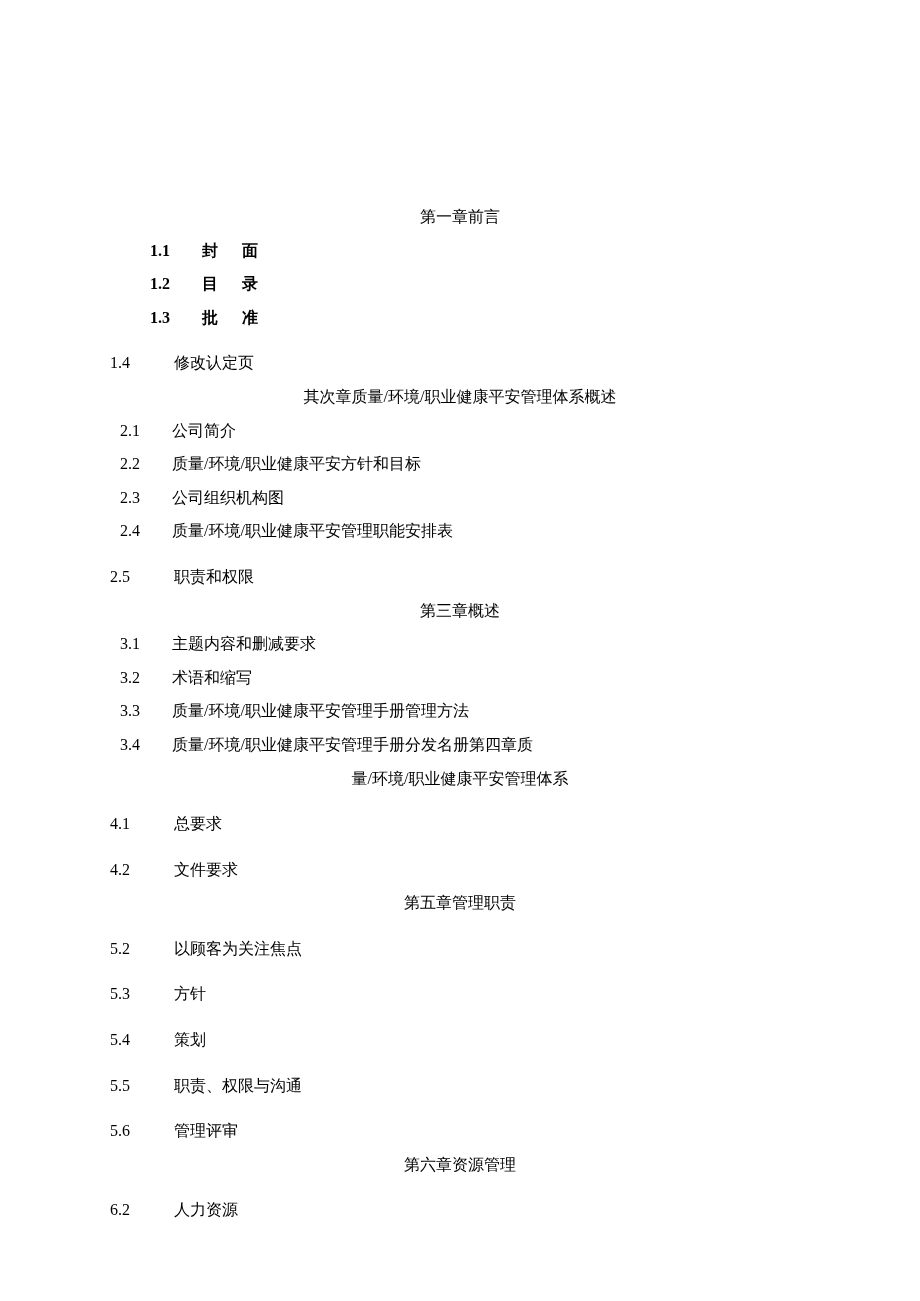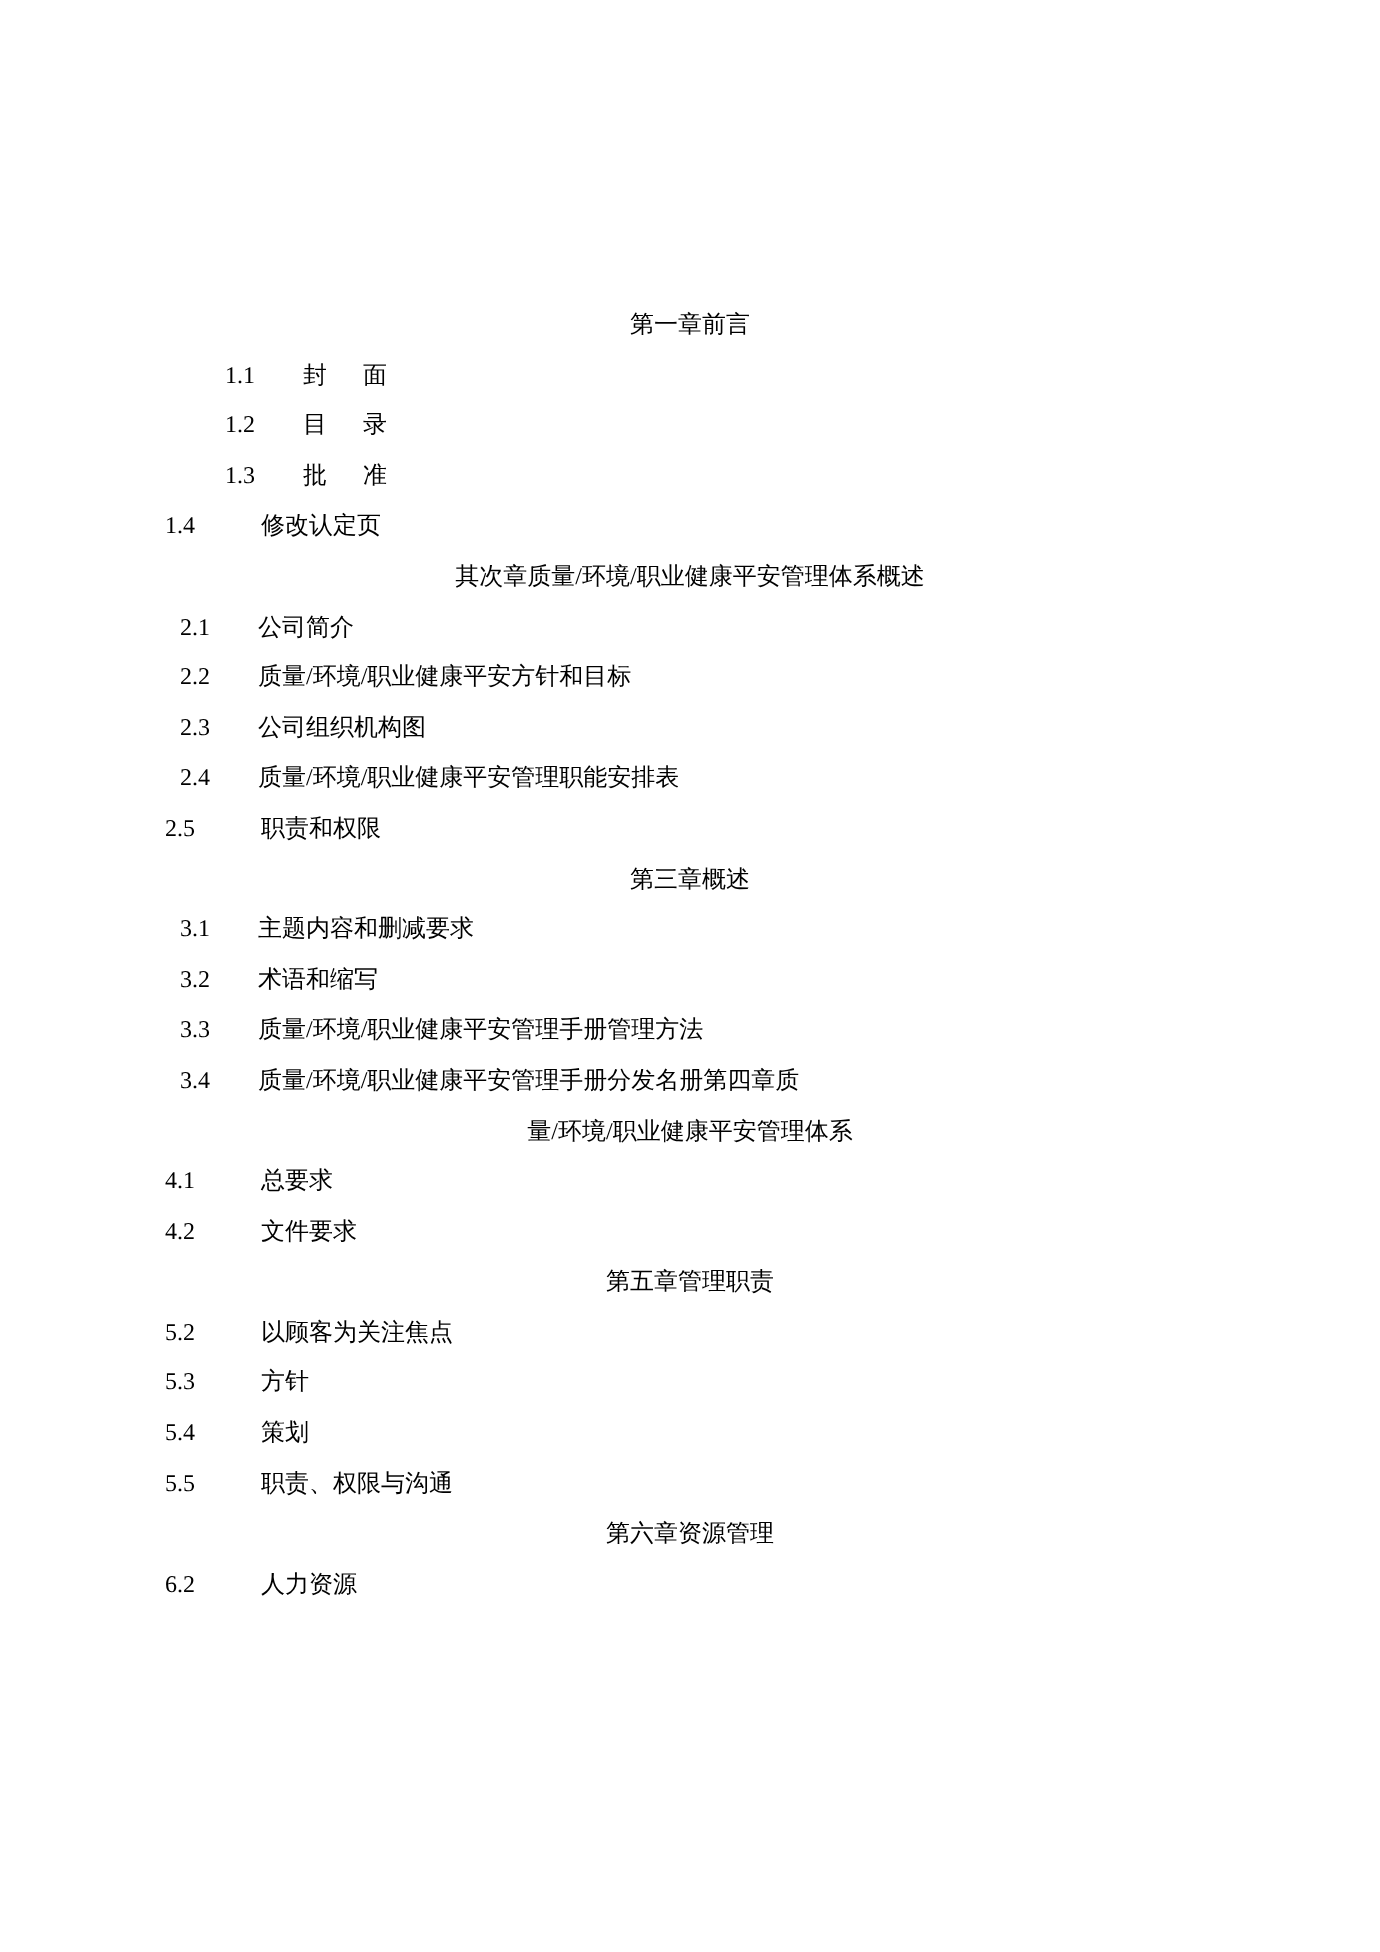--- a/index.html
+++ b/index.html
@@ -16,22 +16,22 @@
     .page {
       padding: 200px 70px 60px 70px;
     }
     .chapter {
       margin: 0;
       text-align: center;
     }
     .item {
       margin: 0;
     }
-    .indent-1 { padding-left: 40px; }
-    .indent-2 { padding-left: 80px; }
+    .indent-1 { padding-left: 40px; margin-top: 12px; }
+    .indent-2 { padding-left: 80px; font-weight: bold; }
     .indent-3 { padding-left: 50px; }
     .num { display: inline-block; min-width: 40px; }
     .spaced-text { letter-spacing: 24px; }
     .gap { display: inline-block; width: 12px; }
   </style>
 </head>
 <body>
 
 <div class="page">
 
@@ -55,17 +55,18 @@
   <div class="item indent-3"><span class="num">3.4</span><span class="gap"></span><span>质量/环境/职业健康平安管理手册分发名册第四章质</span></div>
   <div class="chapter">量/环境/职业健康平安管理体系</div>
   <div class="item indent-1"><span class="num">4.1</span><span class="gap"></span><span class="gap"></span><span>总要求</span></div>
   <div class="item indent-1"><span class="num">4.2</span><span class="gap"></span><span class="gap"></span><span>文件要求</span></div>
 
   <div class="chapter">第五章管理职责</div>
   <div class="item indent-1"><span class="num">5.2</span><span class="gap"></span><span class="gap"></span><span>以顾客为关注焦点</span></div>
   <div class="item indent-1"><span class="num">5.3</span><span class="gap"></span><span class="gap"></span><span>方针</span></div>
   <div class="item indent-1"><span class="num">5.4</span><span class="gap"></span><span class="gap"></span><span>策划</span></div>
   <div class="item indent-1"><span class="num">5.5</span><span class="gap"></span><span class="gap"></span><span>职责、权限与沟通</span></div>
+  <div class="item indent-1"><span class="num">5.6</span><span class="gap"></span><span class="gap"></span><span>管理评审</span></div>
 
   <div class="chapter">第六章资源管理</div>
   <div class="item indent-1"><span class="num">6.2</span><span class="gap"></span><span class="gap"></span><span>人力资源</span></div>
 
 </div>
 
 </body></html>

